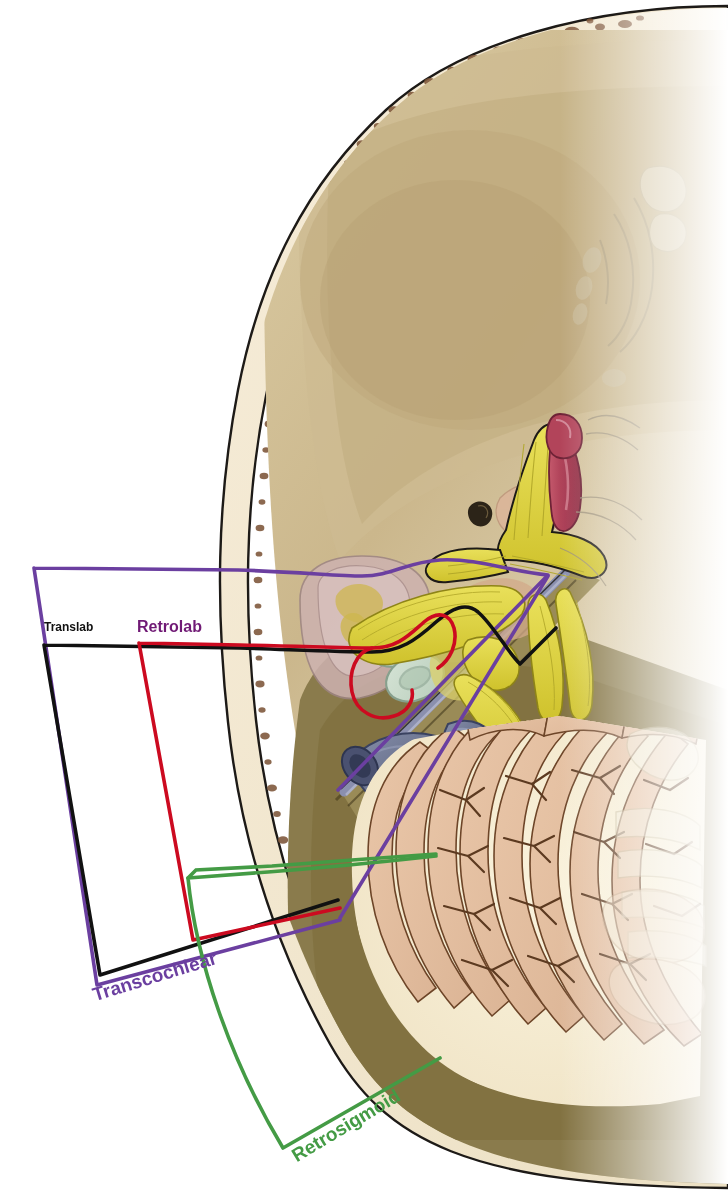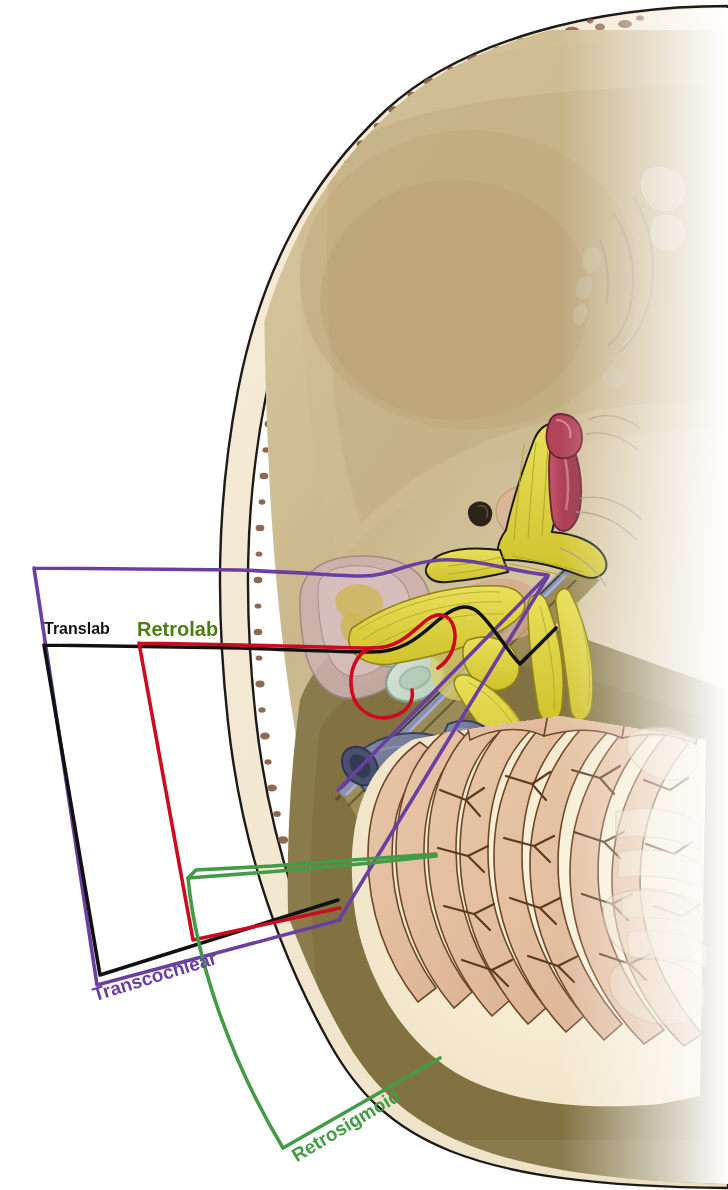--- a/index.html
+++ b/index.html
@@ -2,22 +2,22 @@
 <html><head>
 <meta charset="utf-8">
 <style>
   html,body{margin:0;padding:0;background:#ffffff;}
   body{width:728px;height:1190px;overflow:hidden;
        font-family:"Liberation Sans",sans-serif;}
   #stage{position:relative;width:728px;height:1190px;background:#fff;}
   #art{position:absolute;left:0;top:0;width:728px;height:1190px;}
   .lbl{position:absolute;font-weight:bold;white-space:nowrap;
        font-family:"Liberation Sans",sans-serif;}
-  #lbl-translab{left:44px;top:620px;font-size:16px;color:#111111;}
-  #lbl-retrolab{left:137px;top:618px;font-size:20px;color:#4d7c0f;}
+  #lbl-translab{left:44px;top:620px;font-size:12px;color:#111111;}
+  #lbl-retrolab{left:137px;top:618px;font-size:16px;color:#701a75;}
   #lbl-transcochlear{left:90px;top:985px;font-size:19px;color:#6b3fa0;
         transform:rotate(-17deg);transform-origin:0 0;}
   #lbl-retrosigmoid{left:288px;top:1148px;font-size:19px;color:#449b45;
         transform:rotate(-31deg);transform-origin:0 0;}
 </style>
 </head>
 <body>
 
 <div id="stage">
 

